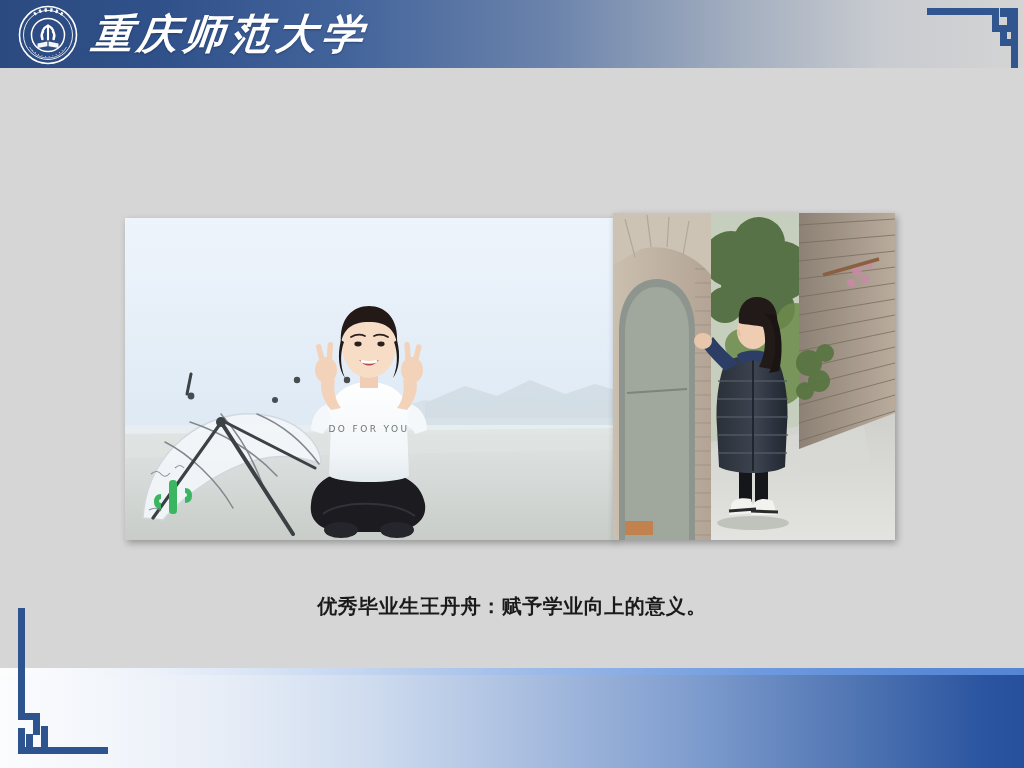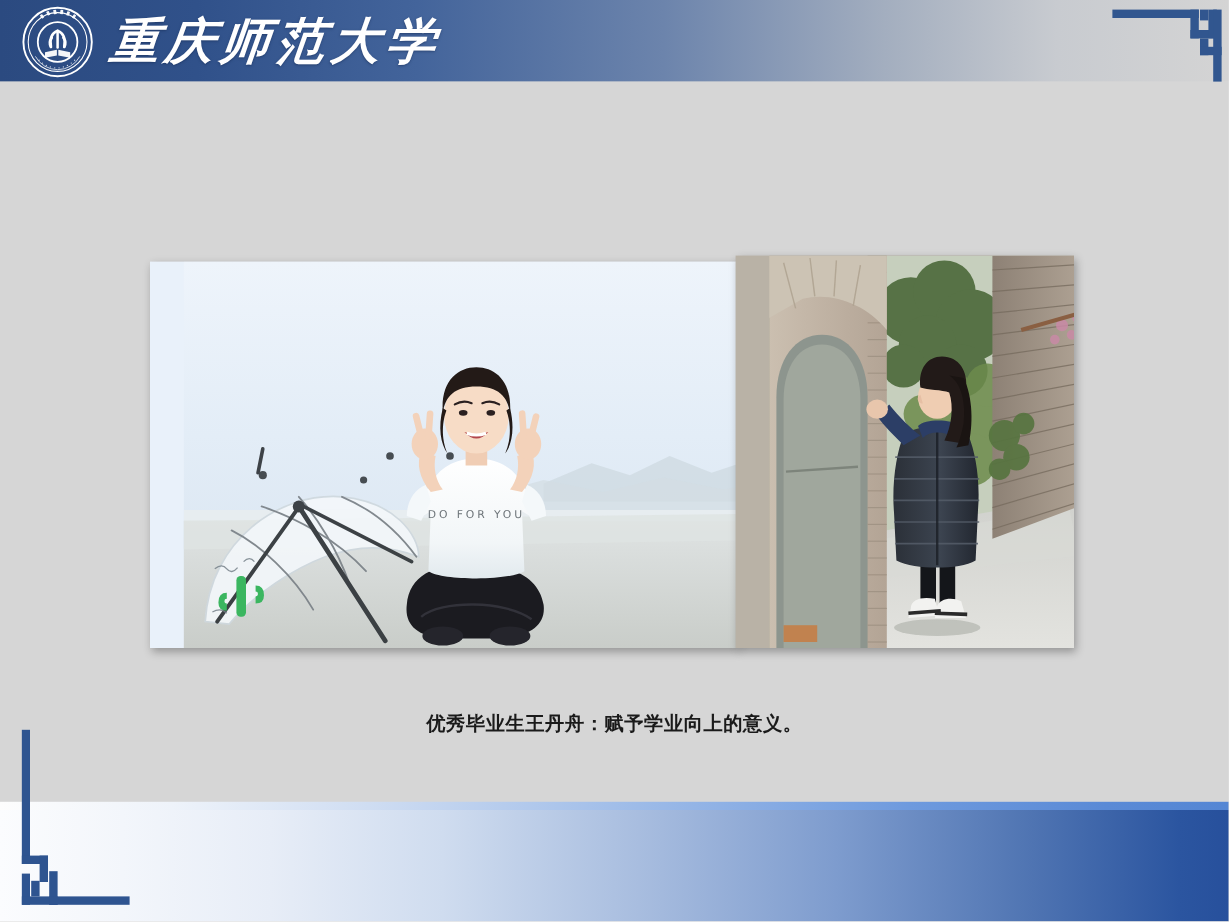--- a/index.html
+++ b/index.html
@@ -62,39 +62,38 @@
 
   
   #photo-block{
     position:absolute; left:125px; top:145px;
     width:770px; height:327px;
   }
   .photo{
     position:absolute; top:0;
     box-shadow:2px 3px 7px rgba(0,0,0,.30);
     overflow:hidden;
-    padding-left:28px;
   }
   #photo-left{
     left:0; top:5px; width:490px; height:322px;
     background:#e9f1fa;
   }
   #photo-right{
     left:488px; top:0; width:282px; height:327px;
     background:#b9b2a6;
   }
   .photo svg{ display:block; }
 
   
   #caption{
     position:absolute; left:0; top:525px; width:1024px;
     text-align:center;
     color:#1a1a1a;
     font-family:"DejaVu Sans","Liberation Sans",sans-serif;
-    font-size:16px; font-weight:700;
+    font-size:20px; font-weight:700;
     letter-spacing:.5px;
   }
 
   
   #footer{
     position:absolute; left:0; top:668px; width:1024px; height:100px;
     overflow:hidden;
   }
   #footer-accent{
     position:absolute; left:0; top:0; width:1024px; height:7px;

